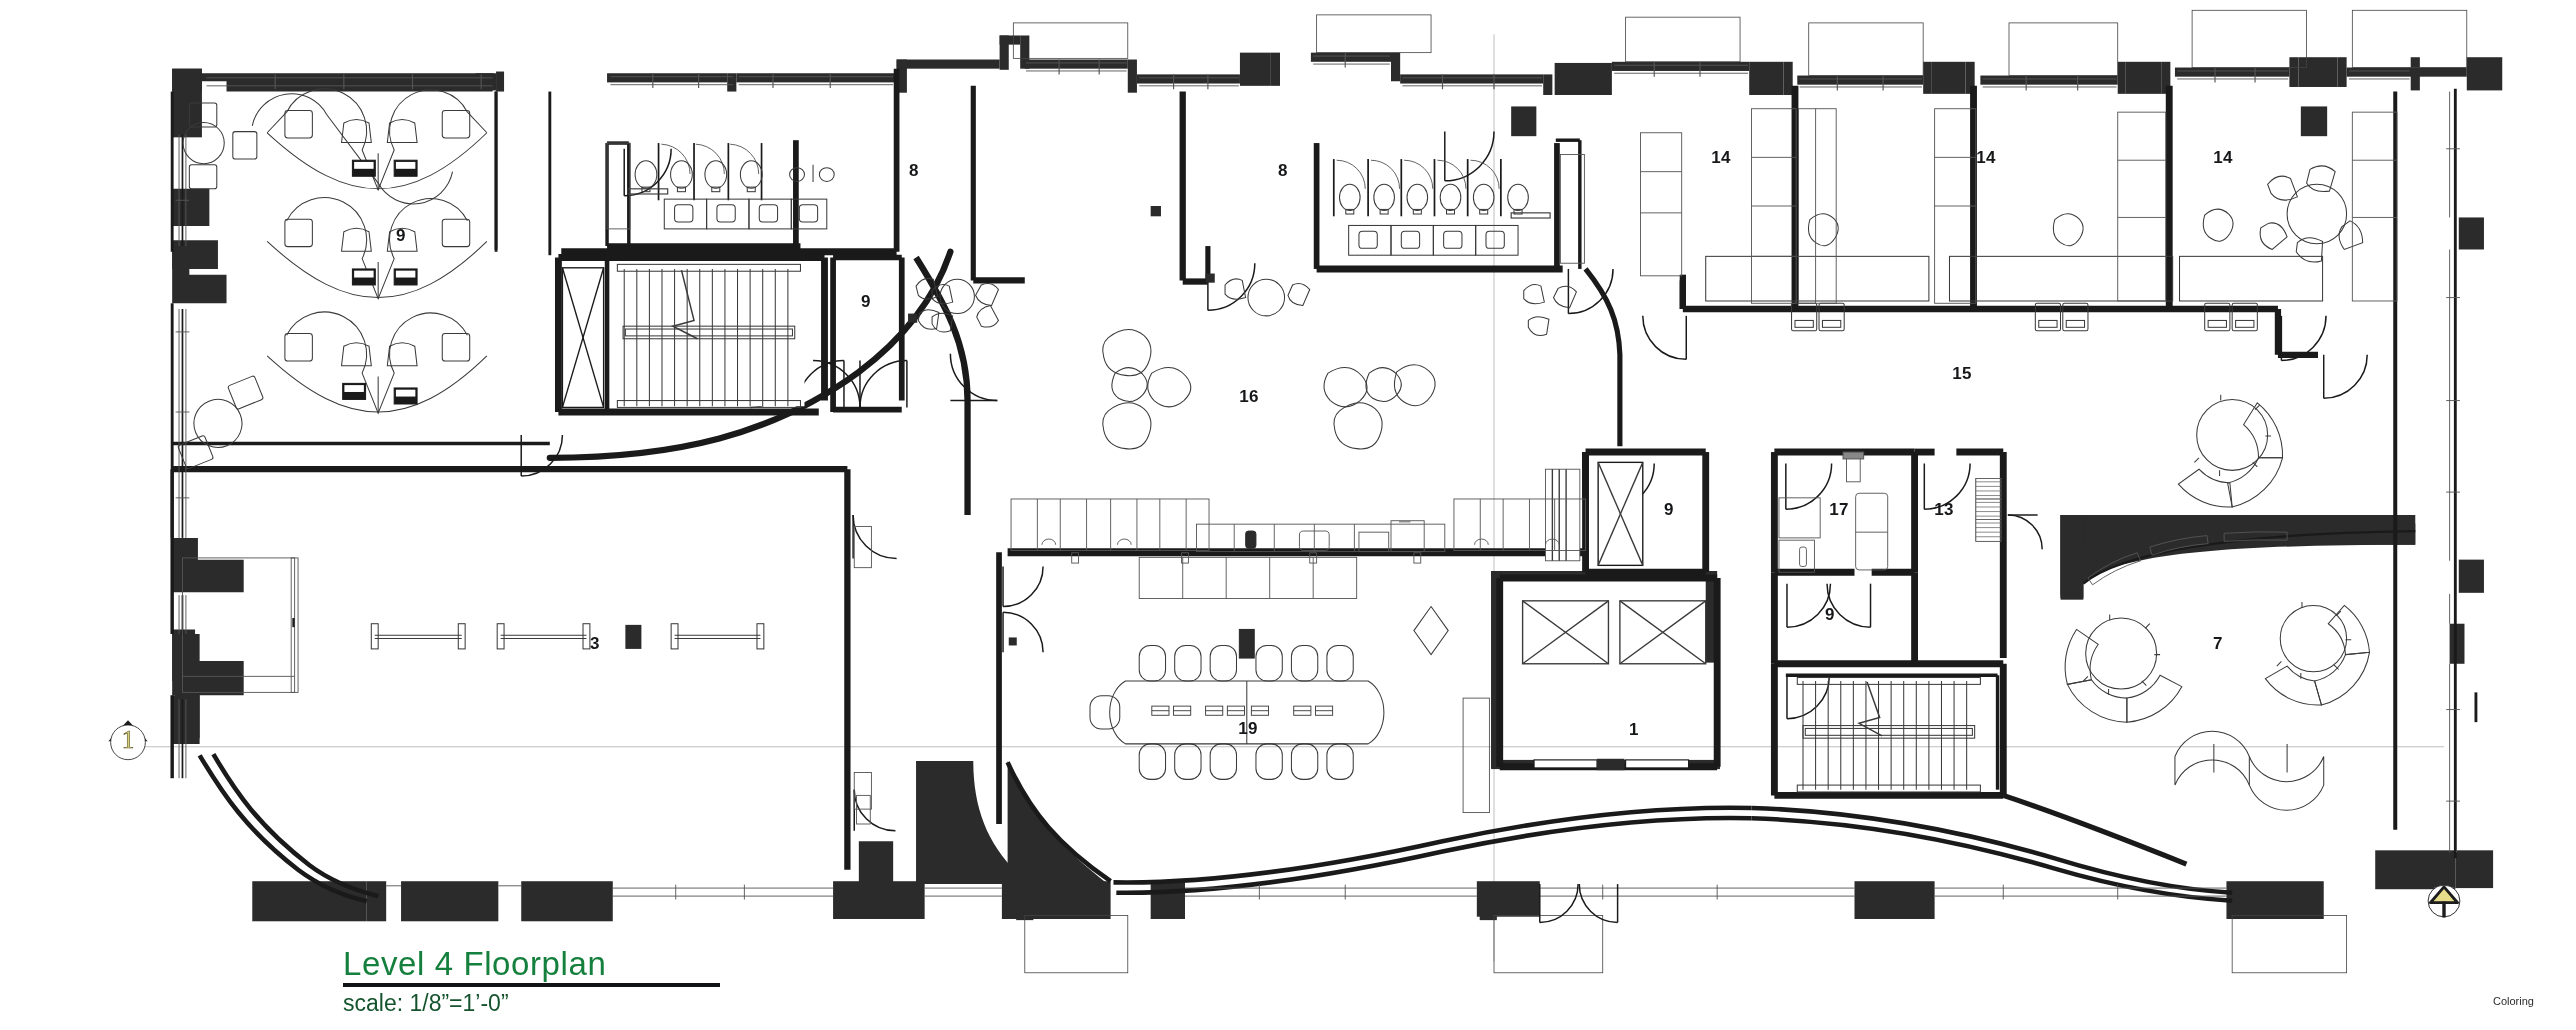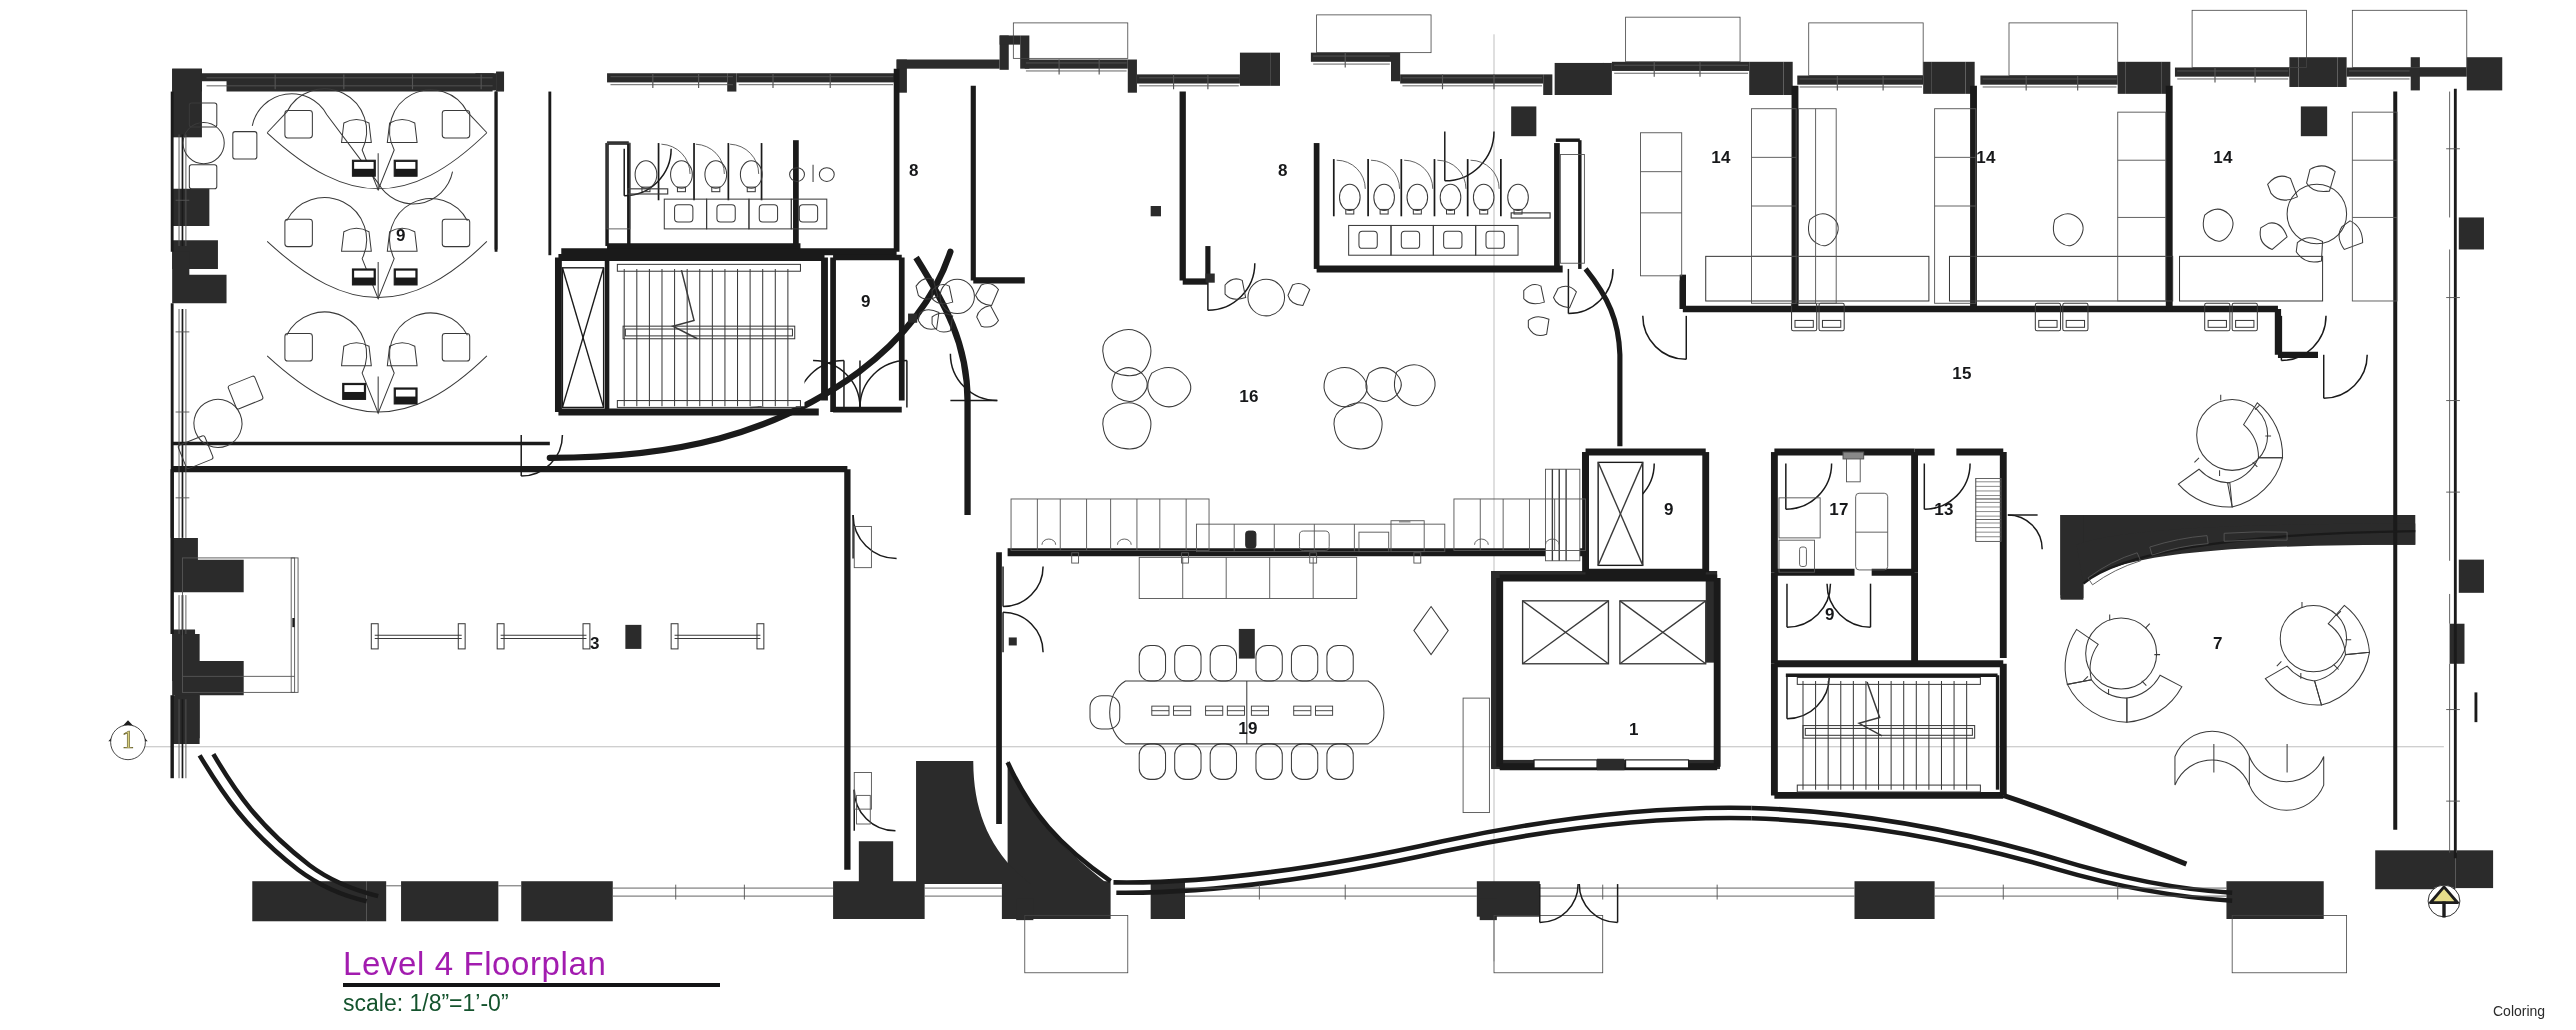--- a/index.html
+++ b/index.html
@@ -19,33 +19,33 @@
     transform:translate(-50%,-50%);
     letter-spacing:0.3px;
     white-space:nowrap;
     user-select:none;
   }
 
   
   #titleblock{position:absolute;left:343px;top:947px;}
   #titleblock .t-title{
     font-family:"Liberation Sans","DejaVu Sans",sans-serif;
-    font-size:33px;font-weight:400;color:#a21caf;letter-spacing:0.6px;
+    font-size:33px;font-weight:400;color:#15803d;letter-spacing:0.6px;
     line-height:1.0;white-space:nowrap;
   }
   #titleblock .t-rule{height:4px;background:#121315;width:377px;margin-top:3.4px;}
   #titleblock .t-scale{
     font-family:"Liberation Sans","DejaVu Sans",sans-serif;
     font-size:23px;color:#14532d;margin-top:2.9px;white-space:nowrap;
   }
 
   
   #watermark{position:absolute;left:2493px;top:995px;
     font-family:"Liberation Sans","DejaVu Sans",sans-serif;
-    font-size:14px;color:#2b2b2b;white-space:nowrap;margin-top:8px;}
+    font-size:11px;color:#2b2b2b;white-space:nowrap;}
 
   
   #section-marker{position:absolute;left:106px;top:718px;width:44px;height:44px;}
   #section-marker .sm-num{
     position:absolute;left:0;top:0;width:44px;height:44px;
     display:flex;align-items:center;justify-content:center;
     font-family:"Liberation Serif","DejaVu Serif",serif;
     font-size:25px;color:#d8cf7c;
     -webkit-text-stroke:0.7px #6d6632;
   }

